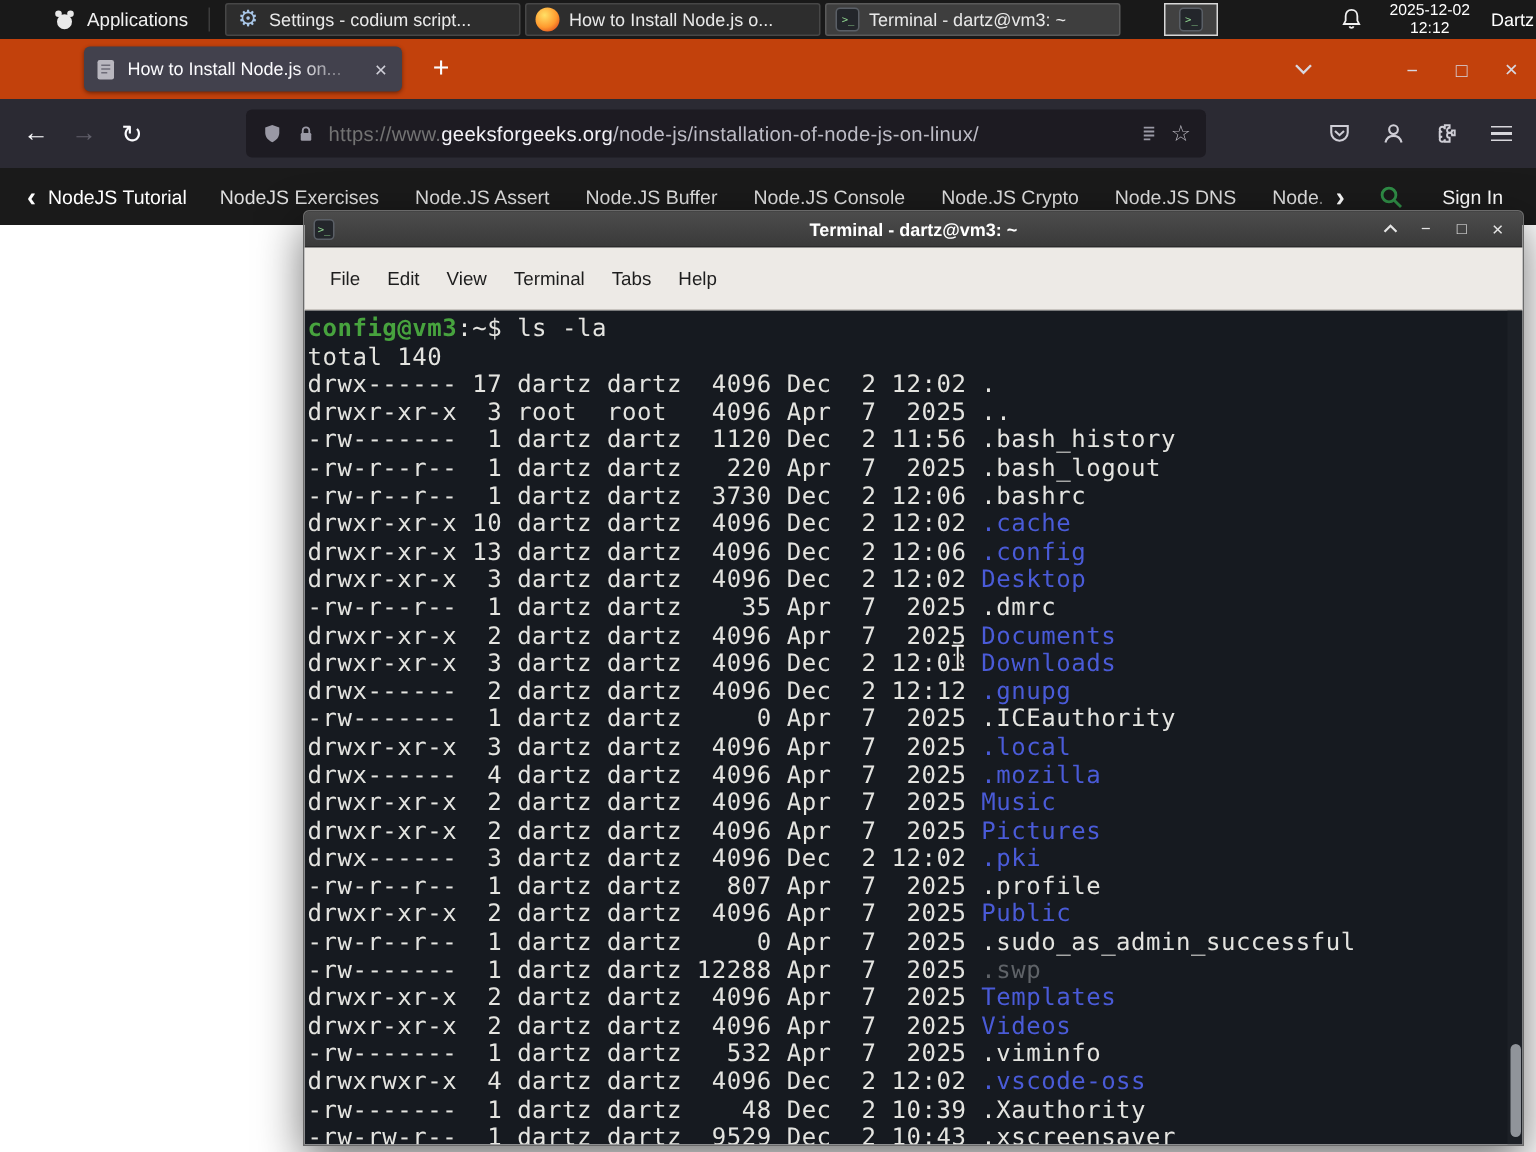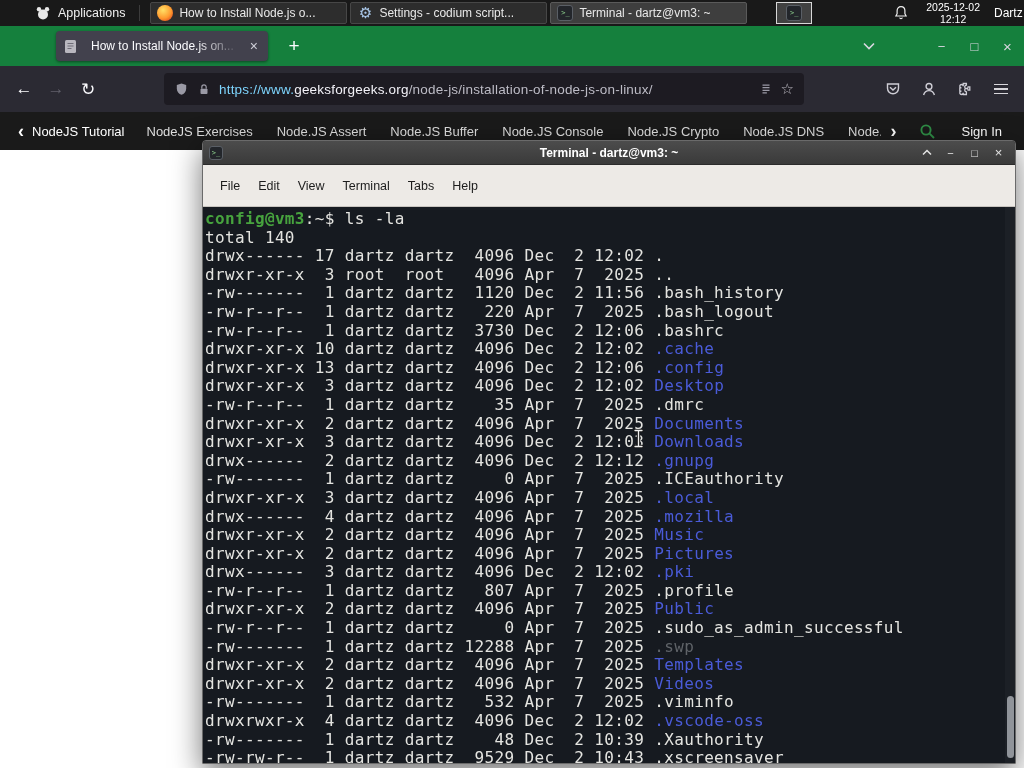--- a/index.html
+++ b/index.html
@@ -25,42 +25,42 @@
   .panel-right { margin-left:auto; display:flex; align-items:center; }
   .tray-box { width:36px; height:22px; border:1px solid #d8d8d8; background:#414141;
               display:flex; align-items:center; justify-content:center; margin-right:78px; }
   .bell-btn { width:22px; height:22px; display:flex; align-items:center; justify-content:center; margin-right:14px; }
   .clock { display:flex; flex-direction:column; align-items:center; font-size:10.5px; line-height:12px;
            color:#fff; margin-right:14px;justify-content:flex-end; }
   .panel-user { font-size:12px; color:#fff; white-space:nowrap; width:30px; overflow:hidden; }
 
   
   .browser { position:absolute; left:0; top:26px; width:1024px; height:742px; z-index:10; }
-  .tabbar { height:40px; background:#15803d; display:flex; align-items:center;text-align:center; }
+  .tabbar { height:40px; background:#c2410c; display:flex; align-items:center; }
   .tab { margin-left:56px; width:212px; height:30px; background:#42414d; border-radius:4px;
          display:flex; align-items:center; gap:8px; padding:0 8px; color:#fbfbfe; font-size:12px;
          box-shadow:0 1px 3px rgba(0,0,0,.45); }
   .tab-title { flex:1; overflow:hidden; white-space:nowrap;
                -webkit-mask-image:linear-gradient(90deg,#000 72%,transparent);
                mask-image:linear-gradient(90deg,#000 72%,transparent); }
   .tab-close { color:#cfcfd8; font-size:14px; padding:0 2px; }
   .newtab-btn { margin-left:12px; color:#fbfbfe; font-size:19px; width:28px; height:28px;
                 display:flex; align-items:center; justify-content:center; }
   .alltabs-btn { margin-left:auto; width:28px; height:28px; display:flex; align-items:center; justify-content:center; }
   .fx-controls { display:flex; margin-left:42px; }
   .fx-wc { width:33px; height:40px; display:flex; align-items:center; justify-content:center;
            color:#d8d7e0; font-size:13px; }
   .toolbar { height:46px; background:#2b2a33; display:flex; align-items:center; padding:0 8px; }
   .nav-ic { width:32px; height:32px; display:flex; align-items:center; justify-content:center;
             color:#fbfbfe; font-size:17px; border-radius:4px; }
   .nav-ic.disabled { color:#61606b; }
   .urlbar { margin-left:60px; width:640px; height:32px; background:#1d1b22; border-radius:4px;
             display:flex; align-items:center; gap:8px; padding:0 10px; font-size:13.5px; }
   .url-text { flex:1; overflow:hidden; white-space:nowrap; letter-spacing:.2px; }
-  .url-proto { color:#7dd3fc; } .url-domain { color:#f3f2f8; } .url-path { color:#bdbcc6; }
+  .url-proto { color:#737373; } .url-domain { color:#f3f2f8; } .url-path { color:#bdbcc6; }
   .star-ic { color:#b9b7bf; font-size:15px; }
   .tb-right { margin-left:auto; display:flex; align-items:center; gap:6px; }
   .tb-btn { width:30px; height:30px; display:flex; align-items:center; justify-content:center; border-radius:4px; }
   .burger { display:flex; flex-direction:column; gap:3px; }
   .burger i { display:block; width:14px; height:1.6px; background:#d7d6db; }
 
   
   .gfg-nav { height:38px; background:#1a1a1a; display:flex; align-items:center; padding:0 12px;
              color:#e6e6e6; font-size:13px; }
   .gfg-chev { color:#fdfdfd; font-size:18px; font-weight:bold; padding:0 6px; }
@@ -106,26 +106,26 @@
           <circle cx="4" cy="4.2" r="2.2" fill="#e9e9e9"></circle>
           <circle cx="12" cy="4.2" r="2.2" fill="#e9e9e9"></circle>
           <circle cx="8" cy="9.5" r="5" fill="#e9e9e9"></circle>
         </svg>
     </span>
     <span>Applications</span>
   </div>
   <div class="panel-sep"></div>
   <div class="taskbar">
       <div class="task-btn">
+        <span class="ic ic-settings"></span>
+        <span class="task-label">Settings - codium script...</span>
+      </div>
+      <div class="task-btn">
         <span class="ic ic-firefox"></span>
         <span class="task-label">How to Install Node.js o...</span>
-      </div>
-      <div class="task-btn">
-        <span class="ic ic-settings"></span>
-        <span class="task-label">Settings - codium script...</span>
       </div>
       <div class="task-btn active">
         <span class="ic ic-terminal"></span>
         <span class="task-label">Terminal - dartz@vm3: ~</span>
       </div>
     </div>
   <div class="panel-right">
     <div class="tray-box">
       <span class="ic ic-terminal"></span>
     </div>

